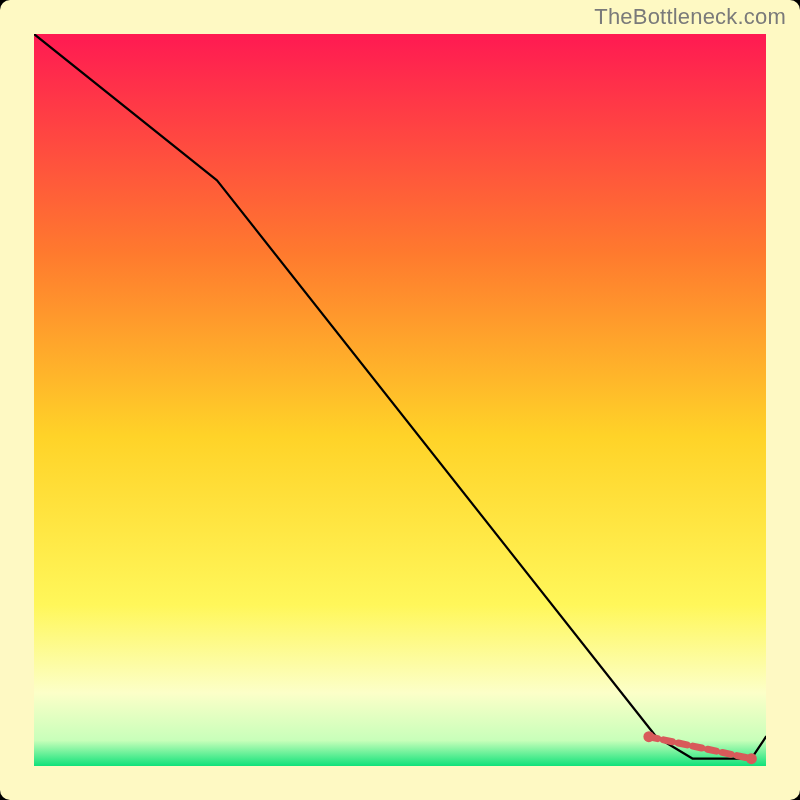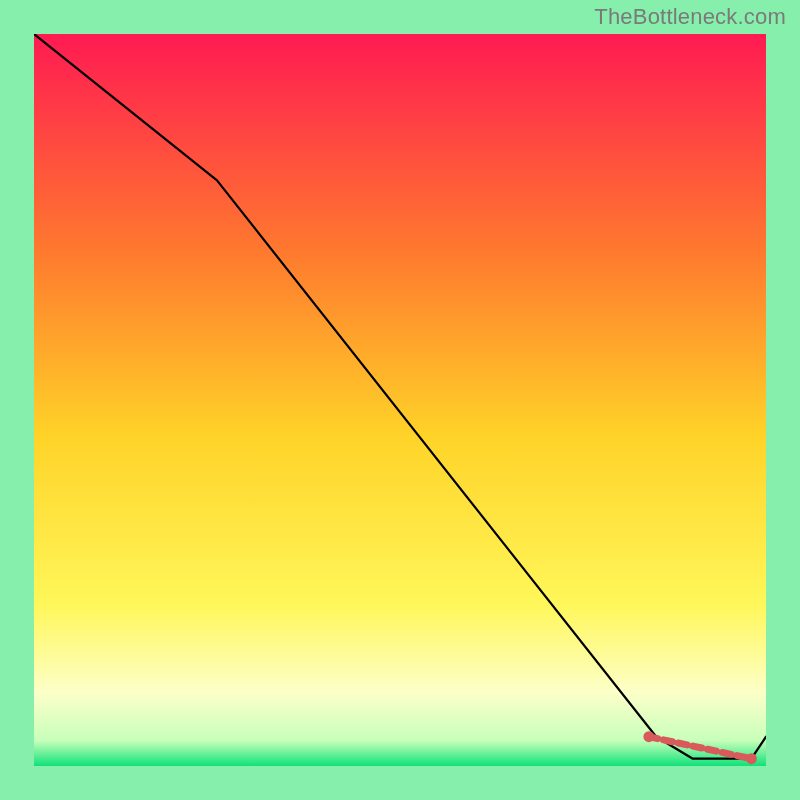--- a/index.html
+++ b/index.html
@@ -7,21 +7,22 @@
     padding: 0;
     width: 800px;
     height: 800px;
     background: #000;
     font-family: Arial, Helvetica, sans-serif;
   }
   .frame {
     position: relative;
     width: 800px;
     height: 800px;
-    background: #86efac;
+    background: #fef9c3;
+    border-radius: 10px;
   }
   .attribution {
     position: absolute;
     top: 4px;
     right: 14px;
     color: #7a7a7a;
     font-size: 22px;
     font-weight: 500;
     letter-spacing: 0.2px;
   }

